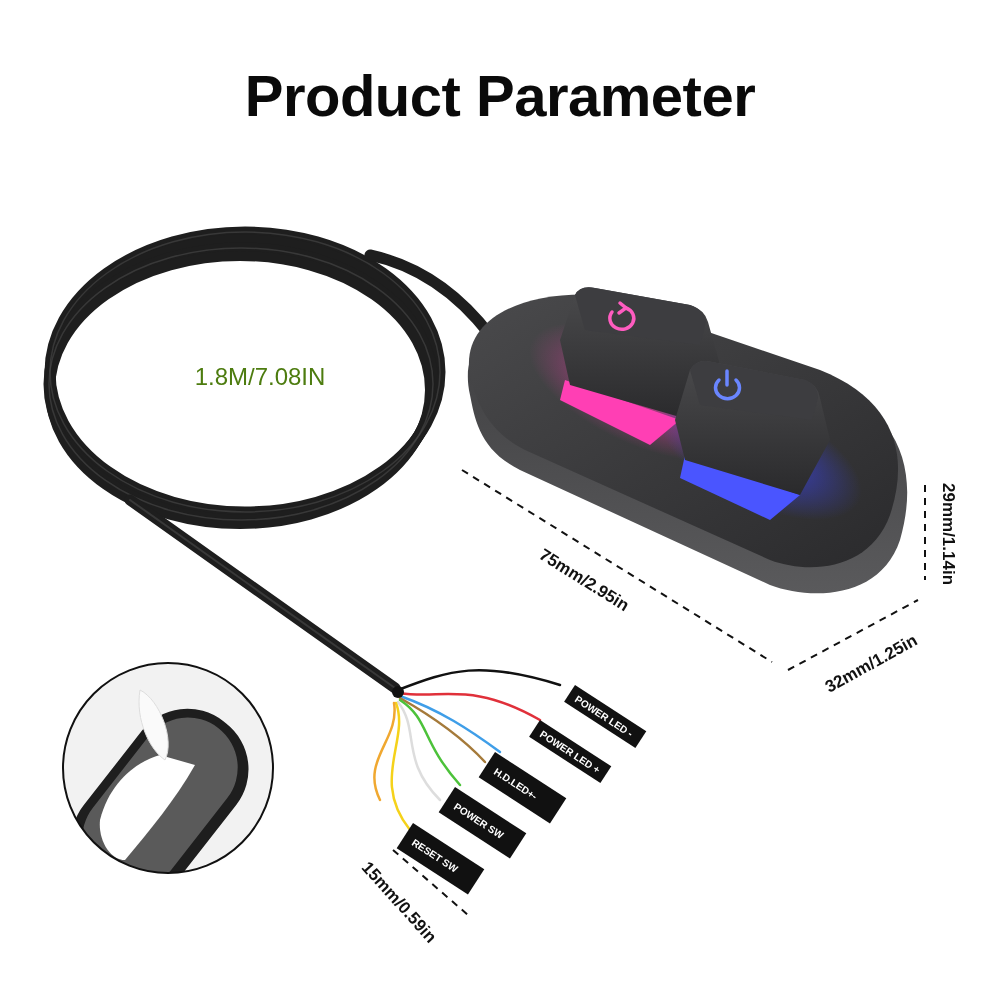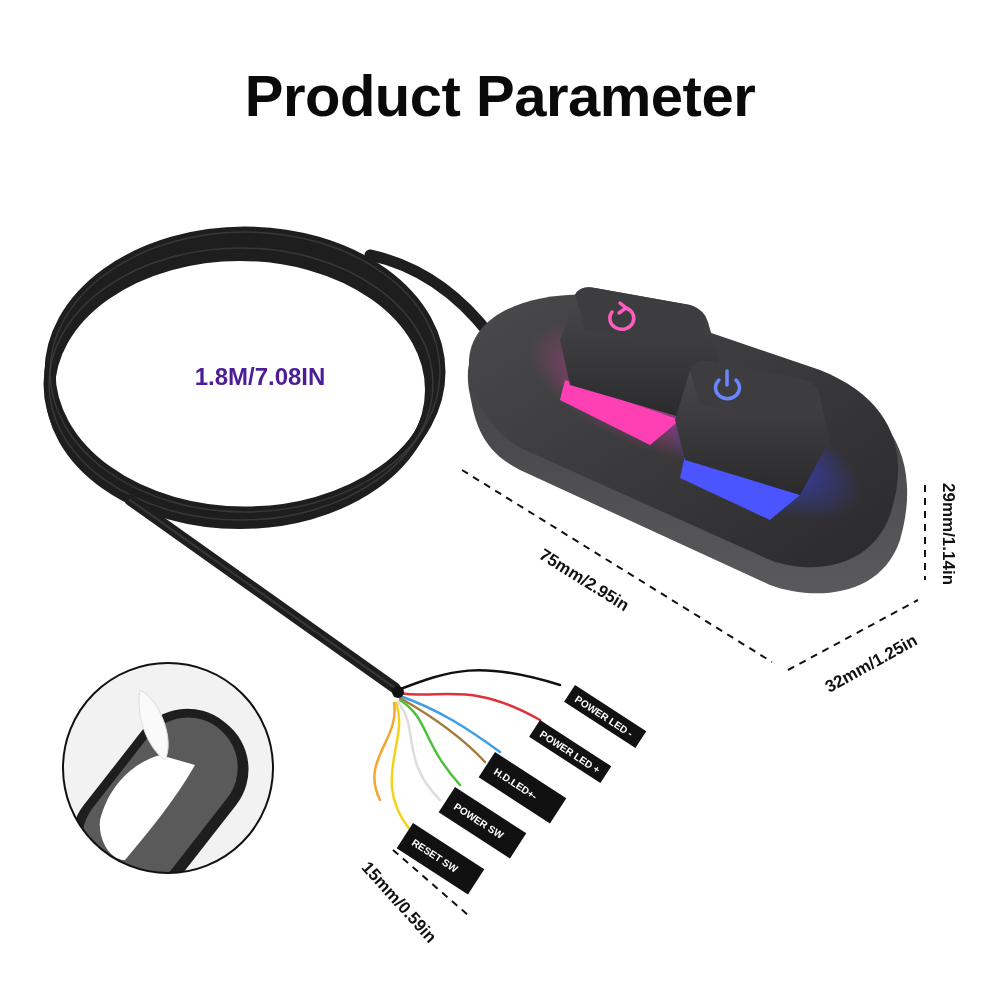--- a/index.html
+++ b/index.html
@@ -1,18 +1,18 @@
 <!DOCTYPE html>
 <html><head>
 <meta charset="utf-8">
 <style>
   html, body { margin: 0; padding: 0; background: #ffffff; }
   body { width: 1000px; height: 1000px; position: relative; overflow: hidden; font-family: "Liberation Sans", sans-serif; }
   .title { position: absolute; left: 0; top: 62px; width: 1000px; text-align: center; font-size: 58px; font-weight: bold; color: #0a0a0a; letter-spacing: -0.5px; }
-  .cable-label { position: absolute; left: 140px; top: 360px; width: 240px; text-align: center; font-size: 24px; font-weight: bold; color: #4c1d95; line-height: 33px; }
+  .cable-label { position: absolute; left: 140px; top: 360px; width: 240px; text-align: center; font-size: 24px; font-weight: normal; color: #4d7c0f; line-height: 33px; }
   svg.scene { position: absolute; left: 0; top: 0; }
   .dim { position: absolute; font-size: 17px; font-weight: bold; color: #111; white-space: nowrap; transform-origin: left top; }
   .hdr-label { font-family: "Liberation Sans", sans-serif; font-weight: bold; font-size: 10px; fill: #fff; }
 </style>
 </head>
 <body>
 
 <div class="title">Product Parameter</div>
 
 <svg class="scene" width="1000" height="1000" viewBox="0 0 1000 1000">

